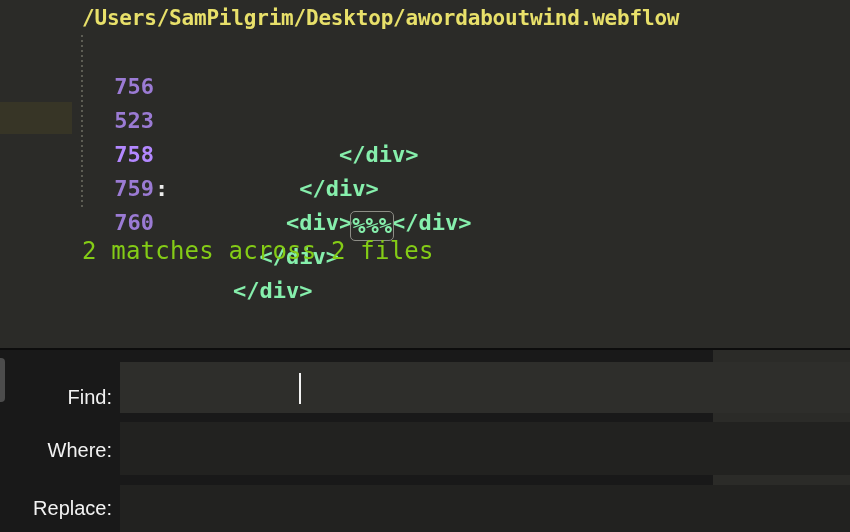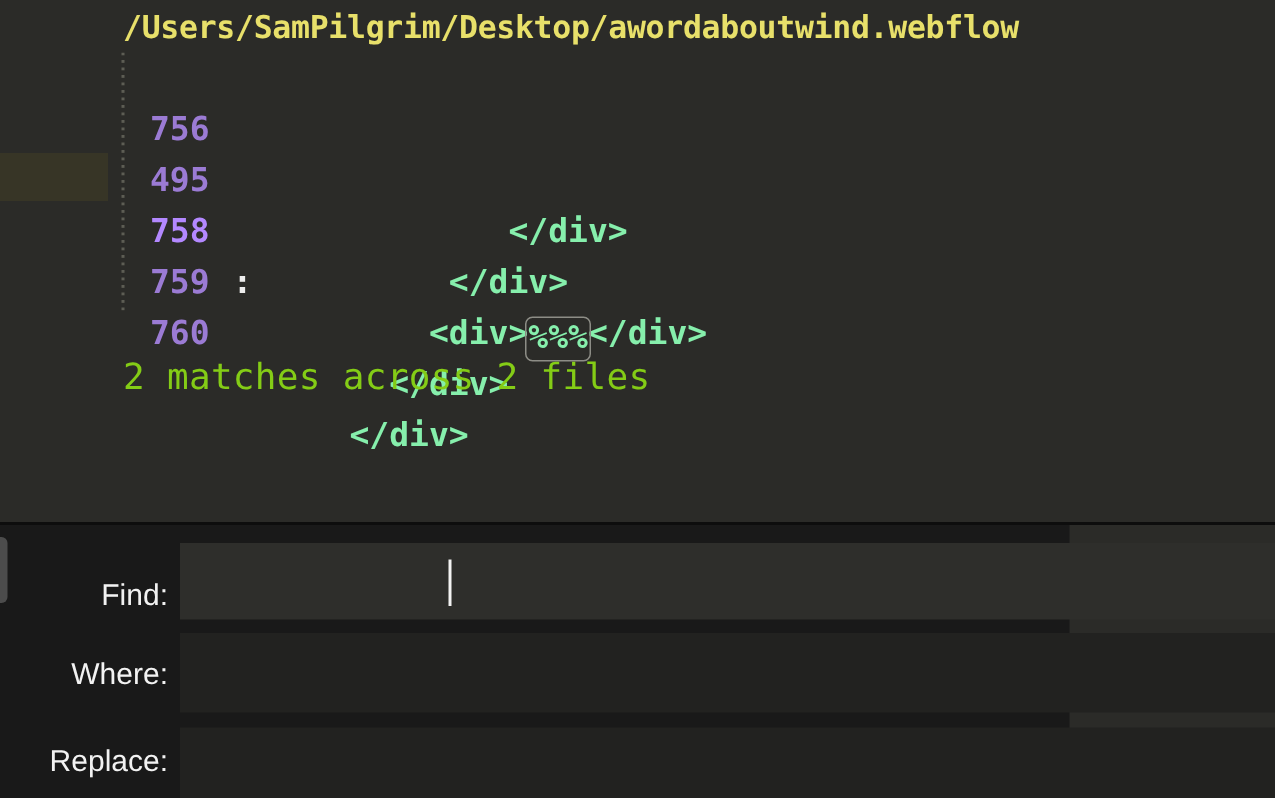--- a/index.html
+++ b/index.html
@@ -83,21 +83,21 @@
     line-height: 34px;
     white-space: pre;
     font-size: 22px;
     font-weight: bold;
     font-family: "DejaVu Sans Mono", monospace;
   }
   .lineno {
     position: absolute;
     left: 100px;
     width: 54px;
-    text-align: left;
+    text-align: right;
     color: #9b7bd4;
   }
   .lineno.current {
     color: #b388ff;
   }
   .colon {
     position: absolute;
     left: 155px;
     color: #ededed;
   }
@@ -223,21 +223,21 @@
 
     <div class="code-lines">
 
       <div class="code-line">
         <span class="lineno">756</span>
         <span class="colon"></span>
         <span class="codetext"><span>            </span><span>&lt;/div&gt;</span></span>
       </div>
 
       <div class="code-line">
-        <span class="lineno">495</span>
+        <span class="lineno">523</span>
         <span class="colon"></span>
         <span class="codetext"><span>         </span><span>&lt;/div&gt;</span></span>
       </div>
 
       <div class="code-line">
         <span class="lineno current">758</span>
         <span class="colon">:</span>
         <span class="codetext"><span>        </span><span>&lt;div&gt;</span><span class="match-box">%%%</span><span>&lt;/div&gt;</span></span>
       </div>
 

